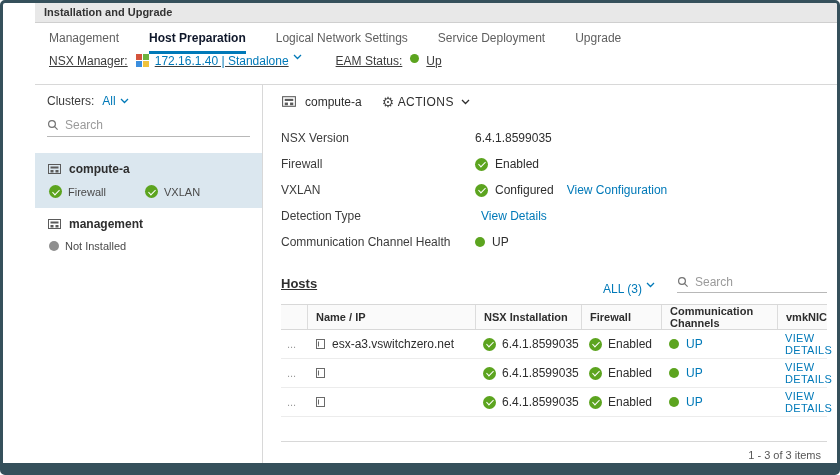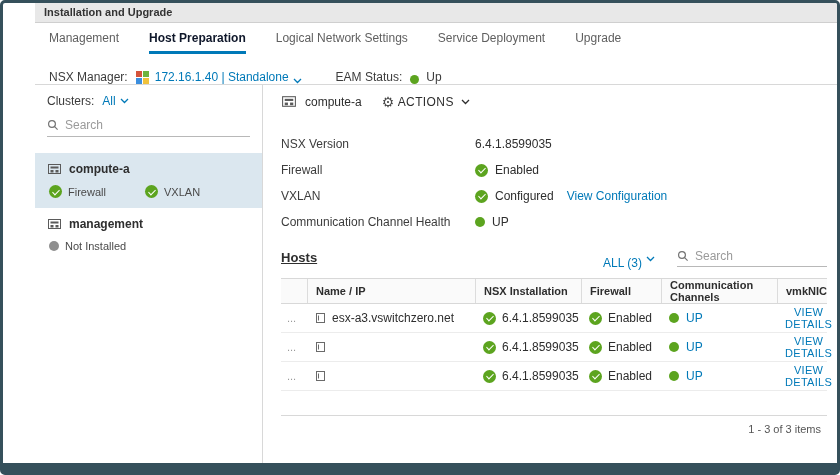--- a/index.html
+++ b/index.html
@@ -35,24 +35,24 @@
   .tab {
     display: flex; align-items: center;
     font-size: 12px; color: #5f5f5f;
     border-bottom: 3px solid transparent;
     padding-top: 2px; cursor: pointer;
   }
   .tab.active { color: #0f172a; border-bottom-color: #0079b8; font-weight: bold; }
   
   .mgrbar {
     height: 31px; flex: 0 0 31px;
-    display: flex; align-items: flex-end;
+    display: flex; align-items: flex-start;
     padding-left: 14px;
     border-bottom: 1px solid #d8d8d8;
-    font-size: 12px; color: #3c3c3c;
+    font-size: 12px; color: #3c3c3c; text-decoration: underline;
   }
   .mgrbar .lbl { margin-right: 8px; }
   .mgr-icon { width: 13px; height: 13px; display: inline-grid;
     grid-template-columns: 6px 6px; grid-template-rows: 6px 6px; gap: 1px; margin-right: 6px; }
   .mgr-icon i { display: block; }
   .mgr-icon i:nth-child(1){ background:#d4543c; }
   .mgr-icon i:nth-child(2){ background:#6db33f; }
   .mgr-icon i:nth-child(3){ background:#3b8ede; }
   .mgr-icon i:nth-child(4){ background:#f0c23c; }
   .bluelink { color: #0079b8; cursor: pointer; text-decoration: none; }
@@ -102,21 +102,21 @@
   .ci-status .st { display: flex; align-items: center; gap: 6px;
     font-size: 11px; color: #4a4a4a; width: 96px; }
   
   .panel { flex: 1; padding: 9px 10px 0 18px; display: flex; flex-direction: column; min-width: 0; }
   .panel-head { display: flex; align-items: center; gap: 8px; }
   .panel-head .obj-name { font-size: 12px; color: #2e2e2e; }
   .actions-btn { display: flex; align-items: center; gap: 3px; margin-left: 12px;
     font-size: 12px; color: #2e2e2e; letter-spacing: .4px; cursor: pointer; }
   .gear { font-size: 14px; color: #4a4a4a; line-height: 1; }
   .details { margin-top: 16px; }
-  .d-row { display: flex; align-items: flex-end; height: 26px; font-size: 12px; }
+  .d-row { display: flex; align-items: center; height: 26px; font-size: 12px; }
   .d-label { width: 194px; flex: 0 0 194px; color: #3c3c3c; }
   .d-value { display: flex; align-items: center; gap: 7px; color: #2e2e2e; }
   .d-value .bluelink { margin-left: 6px; }
   
   .hosts-head { display: flex; align-items: center; margin-top: 16px; }
   .hosts-title { font-size: 13px; font-weight: bold; color: #2e2e2e; margin-right: auto; text-decoration: underline; }
   .hosts-filter { display: flex; align-items: flex-start; font-size: 12px; margin-right: 22px; margin-top: 11px; }
   .hosts-search { width: 150px; margin: 0; padding-bottom: 3px; border-bottom: 1px solid #b8b8b8;
     display: flex; align-items: center; gap: 6px; }
   .hosts-search input { border: none; outline: none; font-size: 12px; width: 100%;
@@ -128,21 +128,21 @@
     border-top: 1px solid #d8d8d8; border-bottom: 1px solid #d8d8d8; background: #fafafa; }
   .t-head .cell { display: flex; align-items: center; font-weight: bold; font-size: 11px; color: #2e2e2e; }
   .t-head .cell + .cell { border-left: 1px solid #dcdcdc; }
   .t-row { display: flex; align-items: center; height: 29px; border-bottom: 1px solid #ececec; }
   .cell { padding-left: 8px; }
   .c0 { width: 26px; flex: 0 0 26px; padding-left: 6px; color: #9b9b9b; font-size: 11px; }
   .c1 { width: 168px; flex: 0 0 168px; display: flex; align-items: center; gap: 6px; color: #2e2e2e; }
   .c2 { width: 106px; flex: 0 0 106px; display: flex; align-items: center; gap: 6px; color: #2e2e2e; }
   .c3 { width: 80px;  flex: 0 0 80px;  display: flex; align-items: center; gap: 6px; color: #2e2e2e; }
   .c4 { width: 116px; flex: 0 0 116px; display: flex; align-items: center; gap: 7px; }
-  .c5 { flex: 1; display: flex; align-items: center; text-align: center; }
+  .c5 { flex: 1; display: flex; align-items: center; }
   .c5 .bluelink { font-size: 11px; letter-spacing: .3px; }
   .t-filler { height: 24px; }
   .t-footer { border-top: 1px solid #d8d8d8; height: 26px;
     display: flex; align-items: center; justify-content: flex-end;
     font-size: 11px; color: #565656; padding-right: 6px; }
   svg { display: block; }
 </style>
 </head>
 <body>
 
@@ -284,20 +284,26 @@
         </div>
         <div class="d-row">
           <span class="d-label">VXLAN</span>
           <span class="d-value">
             <span class="check"></span>
             <span>Configured</span>
             <a class="bluelink">View Configuration</a>
           </span>
         </div>
         <div class="d-row">
+          <span class="d-label">Detection Type</span>
+          <span class="d-value">
+            <a class="bluelink">View Details</a>
+          </span>
+        </div>
+        <div class="d-row">
           <span class="d-label">Communication Channel Health</span>
           <span class="d-value">
             <span class="dot green"></span>
             <span>UP</span>
           </span>
         </div>
       </div>
 
       <div class="hosts-head">
         <span class="hosts-title">Hosts</span>

